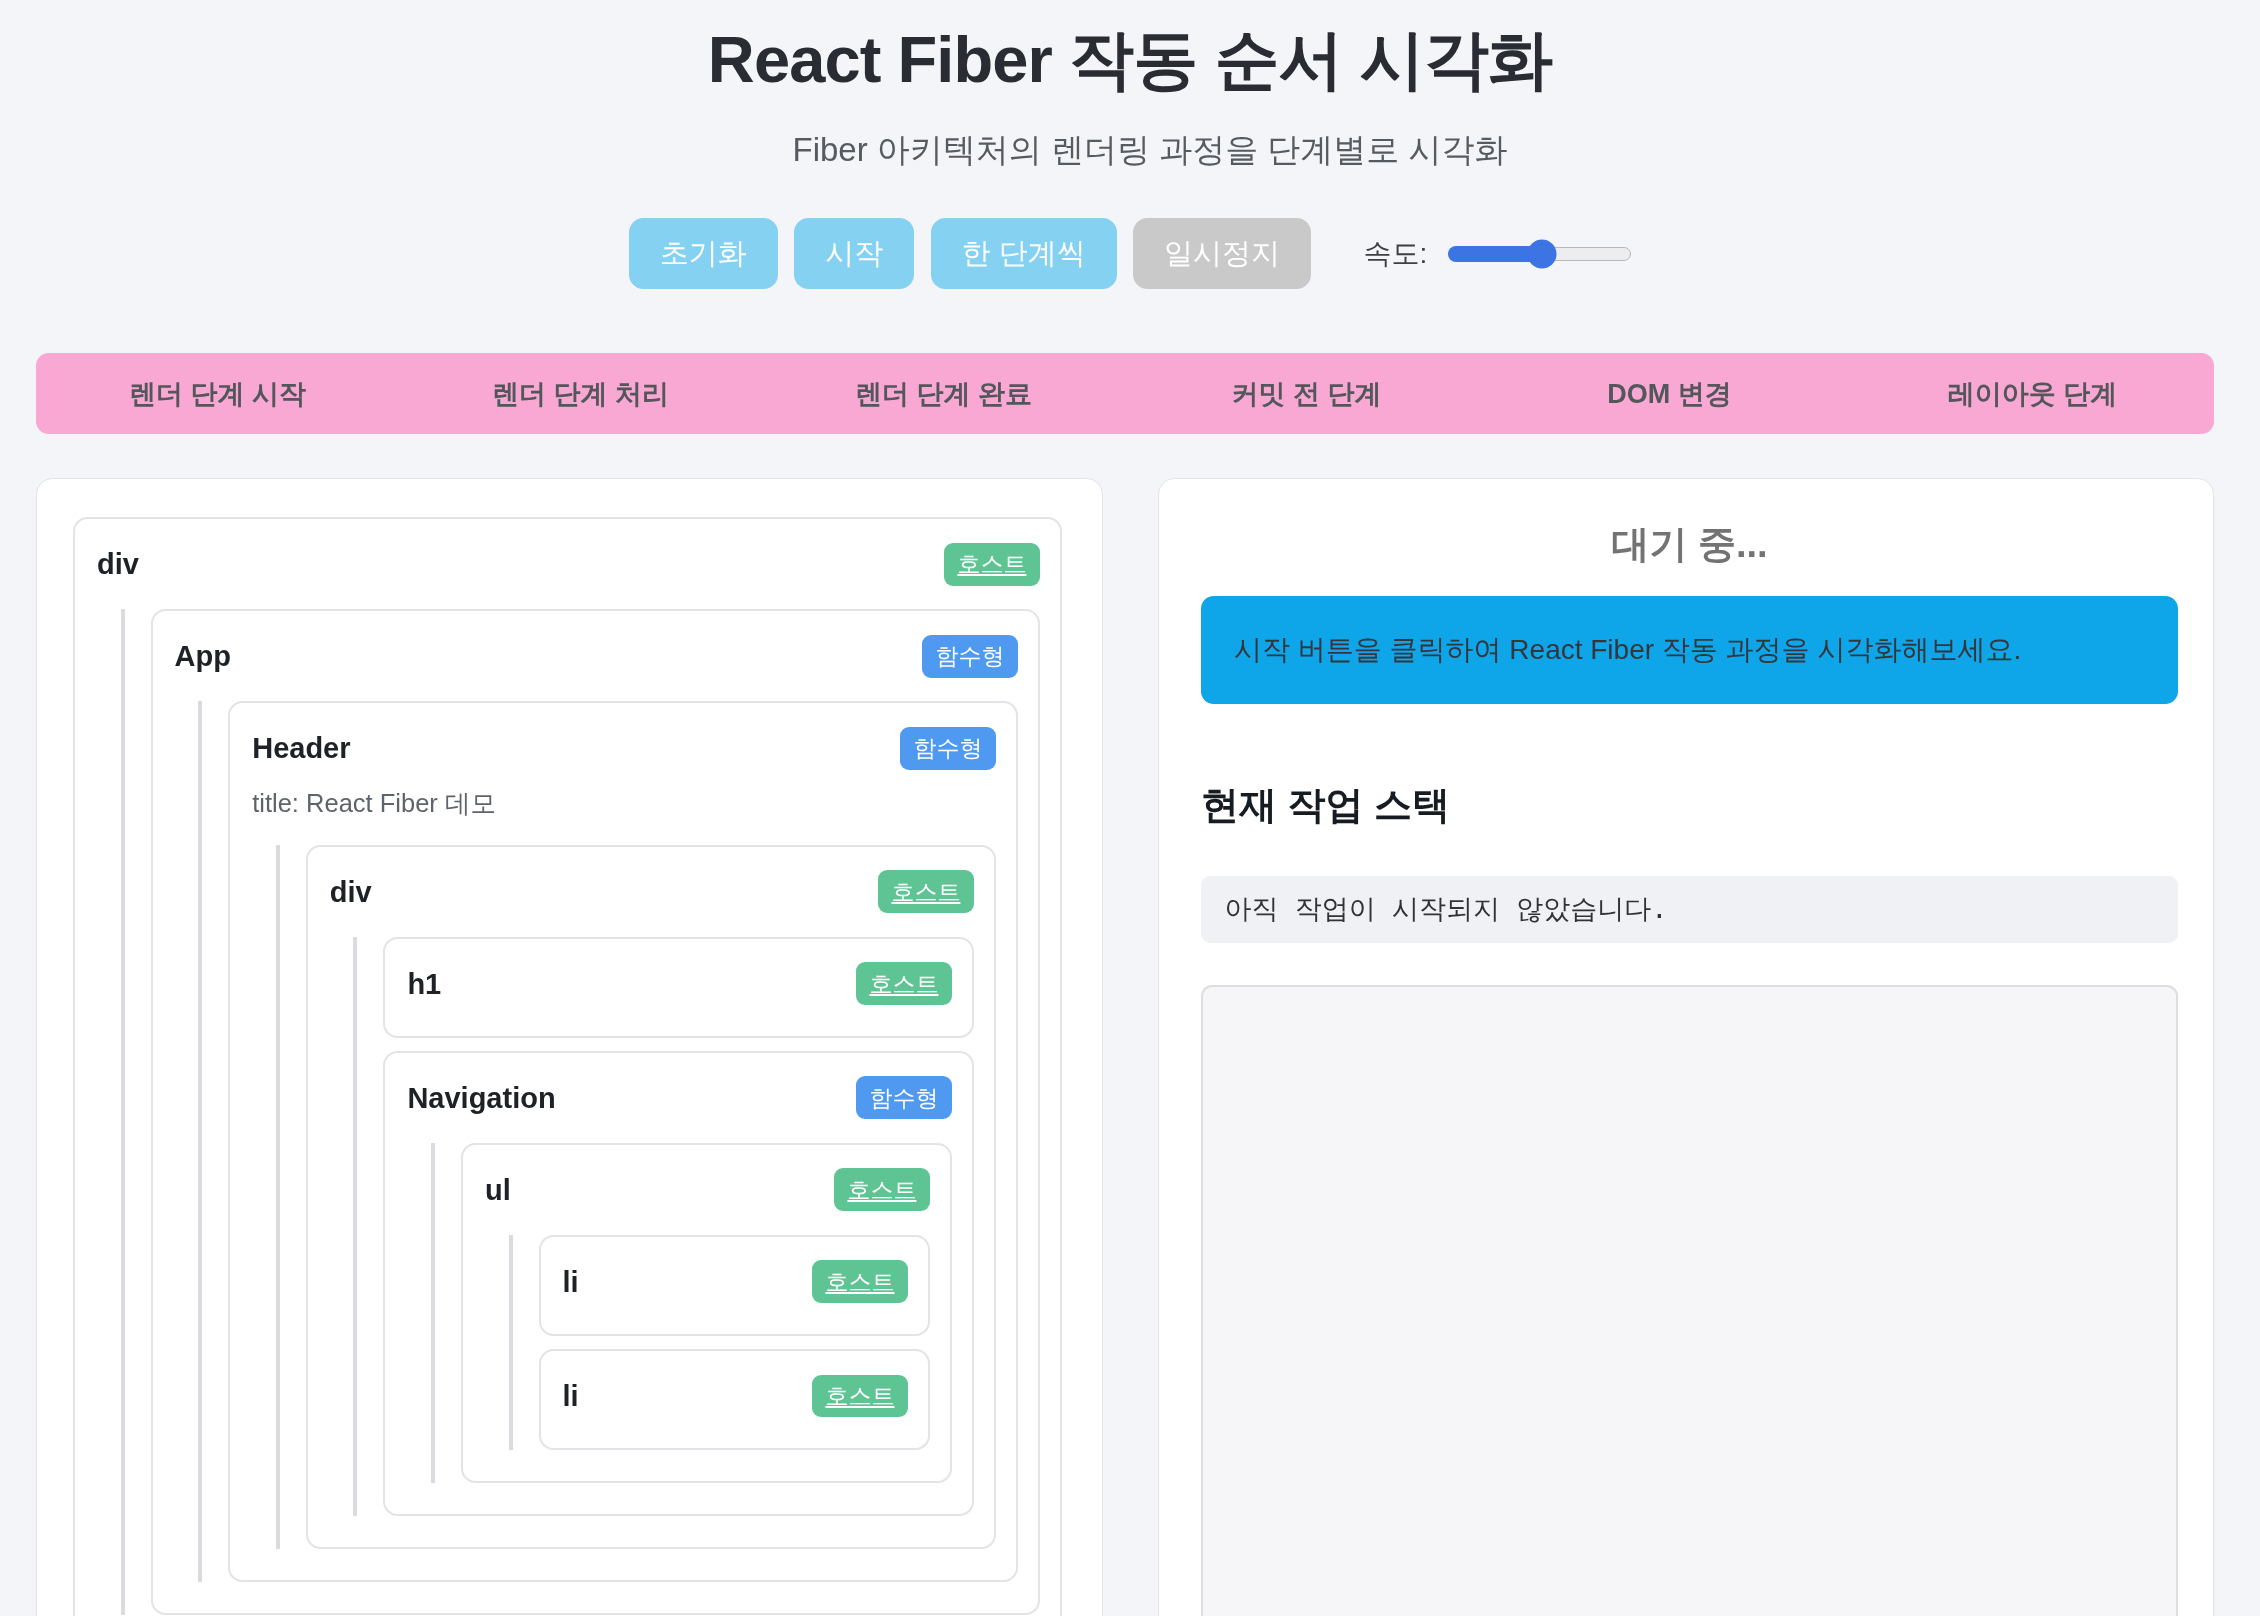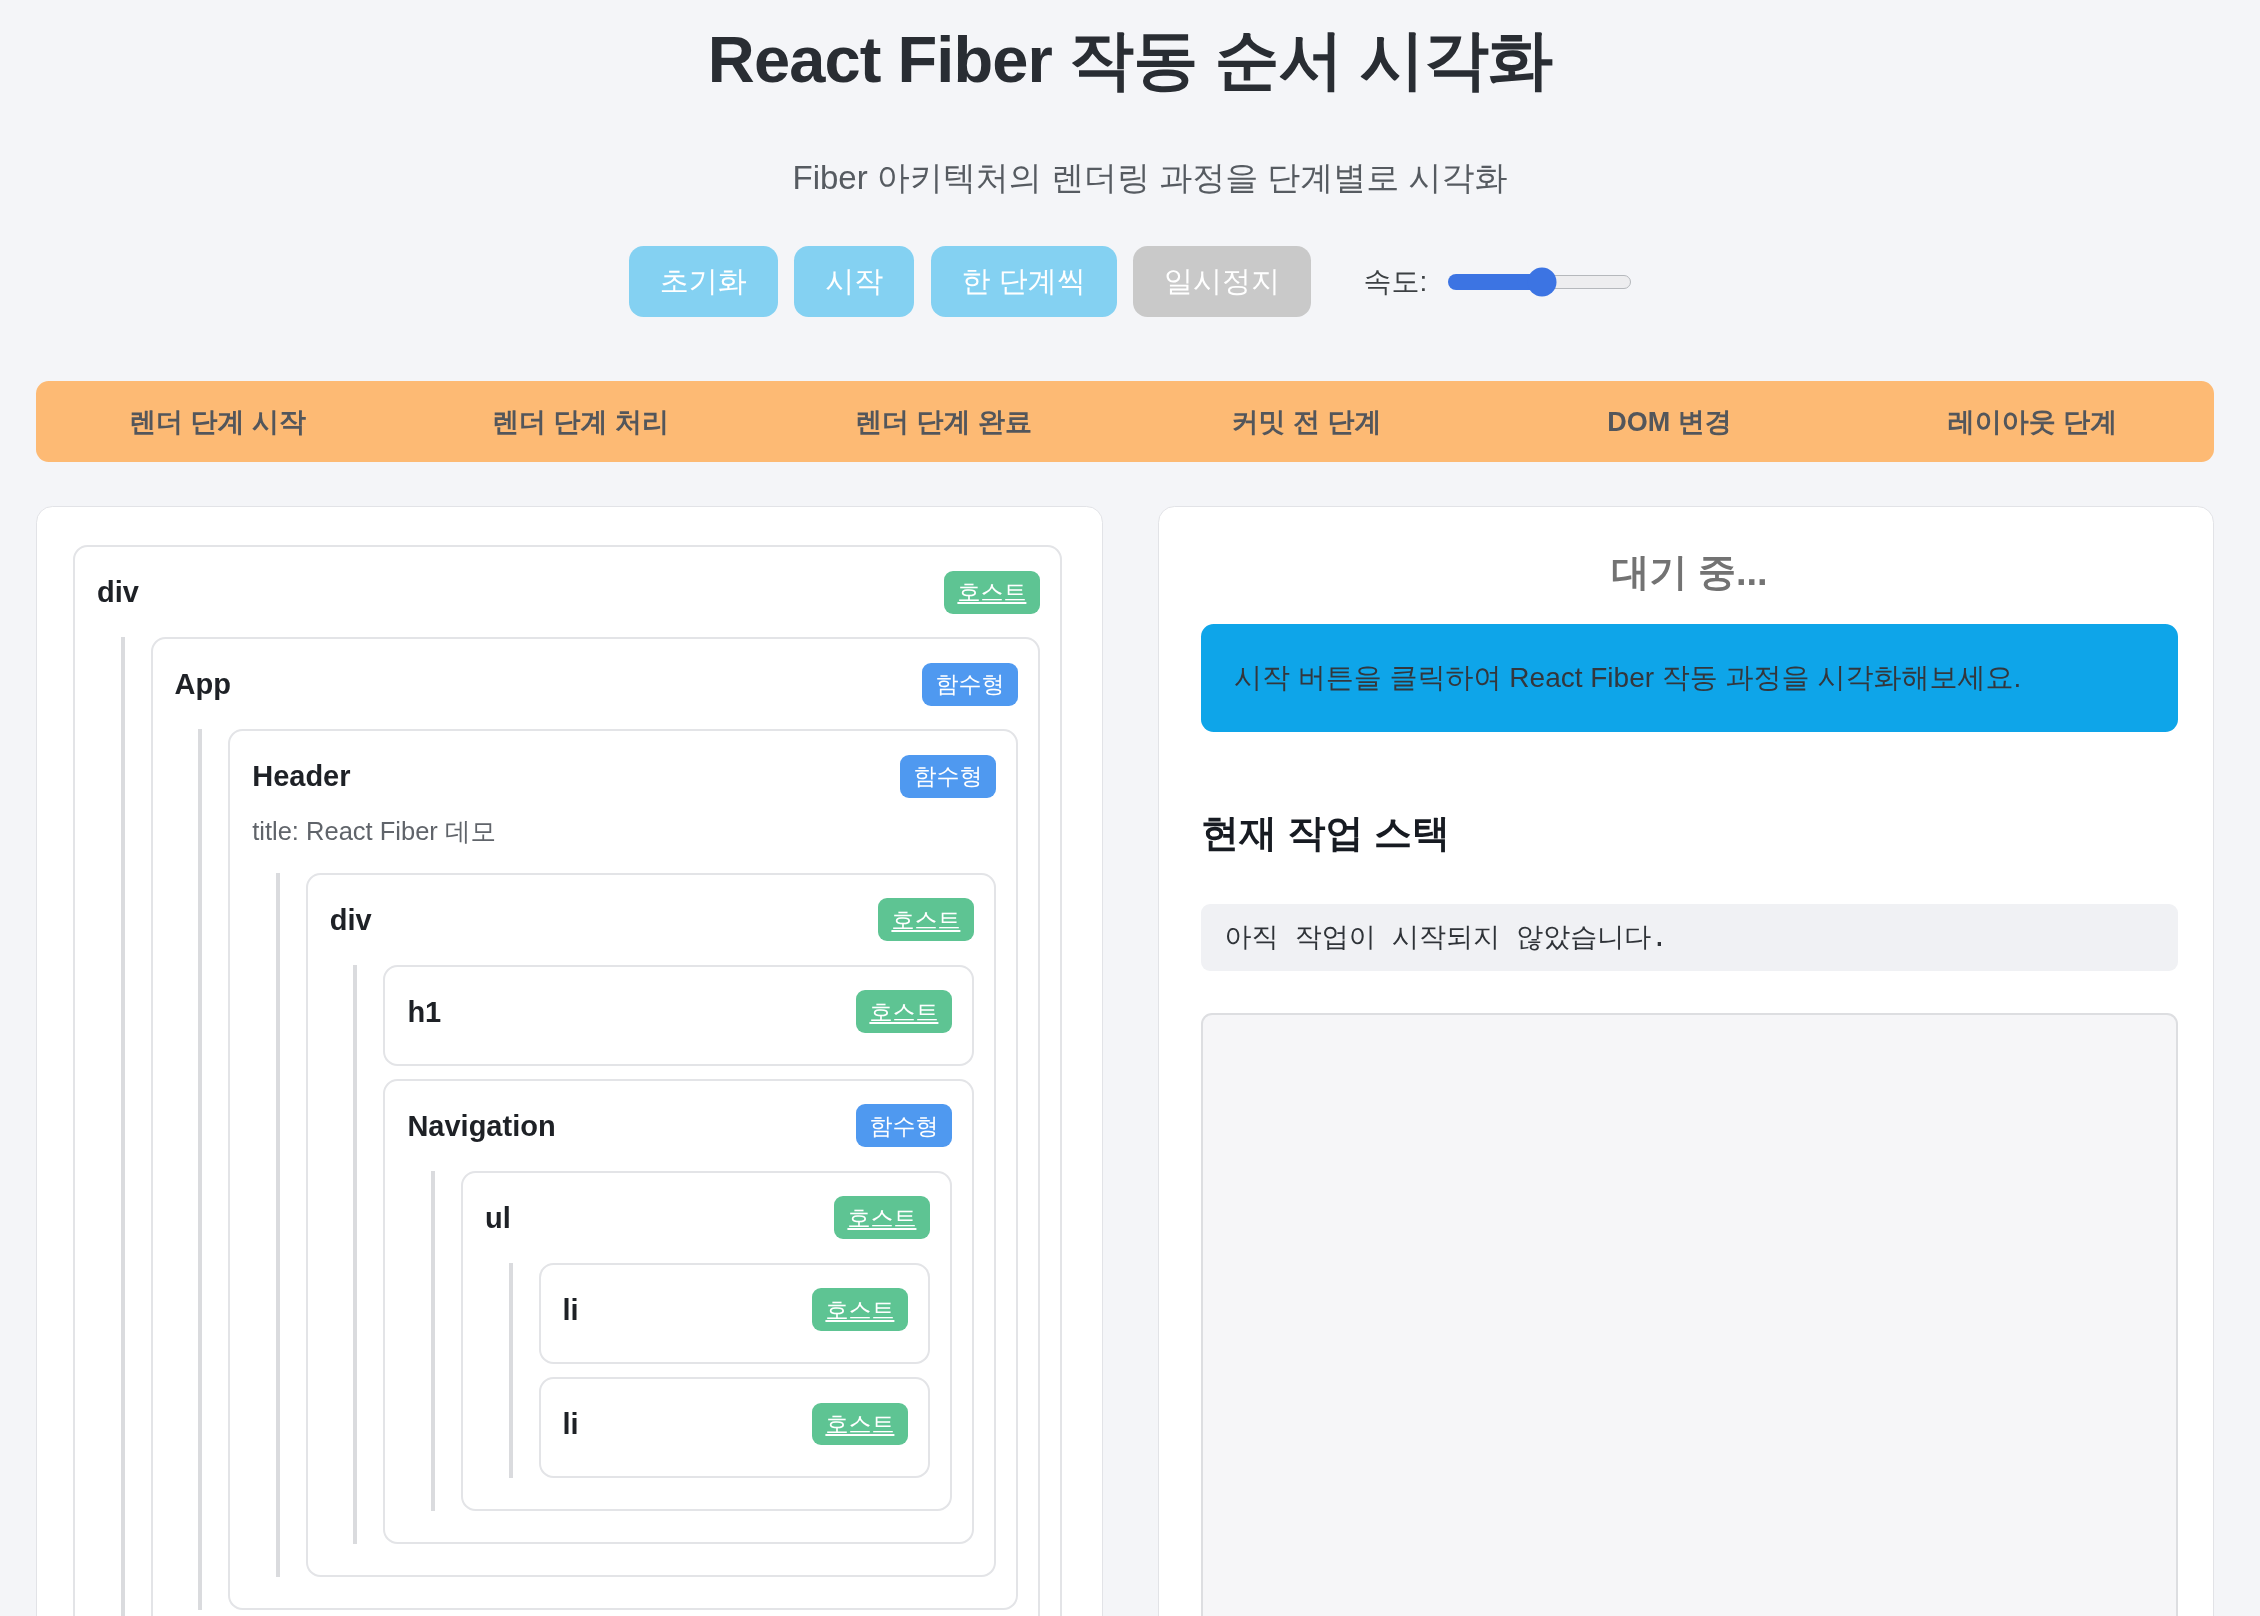--- a/index.html
+++ b/index.html
@@ -16,21 +16,21 @@
     font-size: 65px;
     font-weight: bold;
     letter-spacing: -0.9px;
     color: #292d33;
     padding-top: 16.4px;
   }
   .page-subtitle {
     text-align: center;
     font-size: 33px;
     color: #565b61;
-    margin-top: 52px;
+    margin-top: 24px;
     padding-left: 40px;
   }
 
   
   .controls-row {
     margin-top: 45px;
     display: flex;
     justify-content: center;
     align-items: center;
     gap: 16.4px;
@@ -78,21 +78,21 @@
     width: 29px; height: 29px;
     background: var(--slider-blue, #3c74e3);
     border-radius: 50%;
     transform: translate(-50%, -50%);
   }
 
   
   .phase-bar {
     margin: 64px 46px 0 36px;
     height: 81px;
-    background: #fdba74;
+    background: #f9a8d4;
     border-radius: 12.7px;
     display: flex;
     align-items: center;
   }
   .phase-item {
     flex: 1;
     text-align: center;
     font-size: 27px;
     font-weight: bold;
     color: #53565b;

